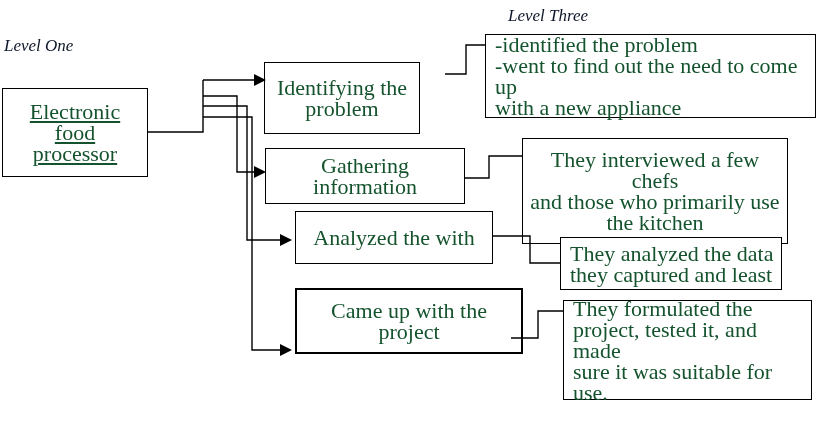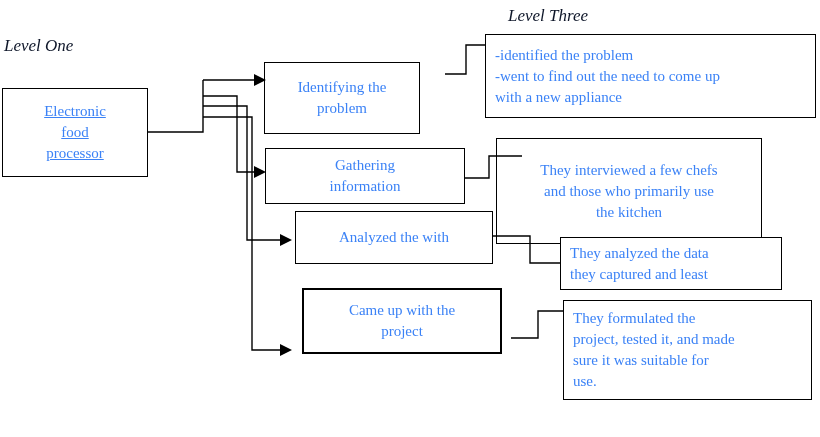--- a/index.html
+++ b/index.html
@@ -27,23 +27,23 @@
     color: #0f172a;
   }
   .node {
     position: absolute;
     box-sizing: border-box;
     border: 1px solid #000000;
     background: #ffffff;
     display: flex;
     align-items: center;
     justify-content: center;
-    font-size: 15px;
+    font-size: 22px;
     line-height: 21px;
-    color: #3b82f6;
+    color: #14532d;
   }
   .node.thick {
     border-width: 2.5px;
   }
   .node .txt {
     display: block;
     width: 100%;
     padding: 0 6px;
     box-sizing: border-box;
     white-space: pre-line;
@@ -86,32 +86,32 @@
 
   <div class="node center" style="left:265px; top:148px; width:200px; height:56px;">
     <span class="txt">Gathering
 information</span>
   </div>
 
   <div class="node center" style="left:295px; top:211px; width:198px; height:53px;">
     <span class="txt">Analyzed the with</span>
   </div>
 
-  <div class="node center thick" style="left:302px; top:288px; width:200px; height:66px;">
+  <div class="node center thick" style="left:295px; top:288px; width:228px; height:66px;">
     <span class="txt">Came up with the
 project</span>
   </div>
 
   <div class="node left" style="left:485px; top:34px; width:331px; height:84px;">
     <span class="txt">-identified the problem
 -went to find out the need to come up
 with a new appliance</span>
   </div>
 
-  <div class="node center" style="left:496px; top:138px; width:266px; height:106px;">
+  <div class="node center" style="left:522px; top:138px; width:266px; height:106px;">
     <span class="txt">They interviewed a few chefs
 and those who primarily use
 the kitchen</span>
   </div>
 
   <div class="node left" style="left:560px; top:237px; width:222px; height:53px;">
     <span class="txt">They analyzed the data
 they captured and least</span>
   </div>
 

